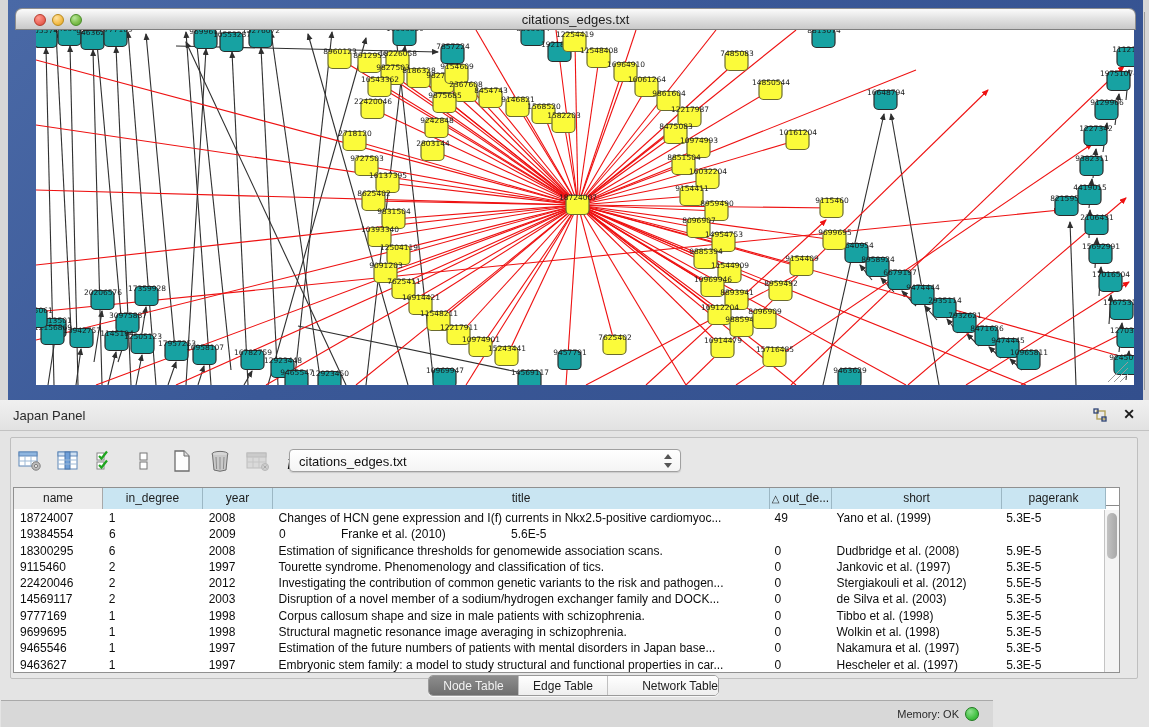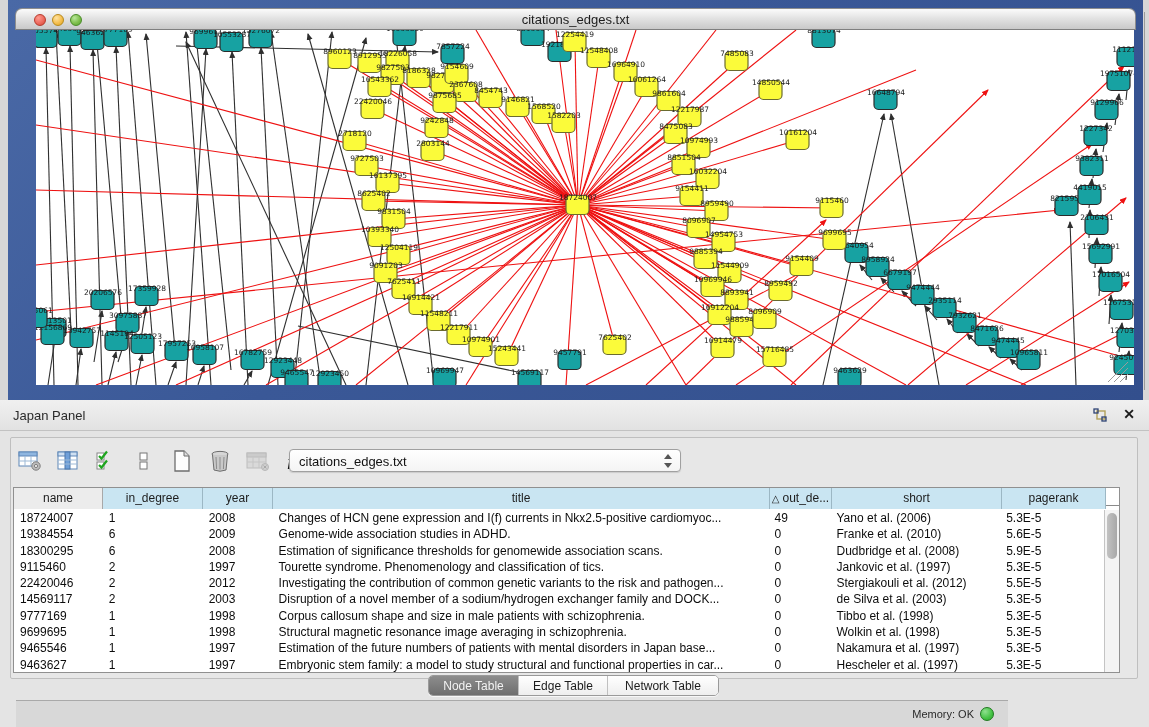--- a/index.html
+++ b/index.html
@@ -65,25 +65,25 @@
               background:#f4f4f4; border-left:1px solid #c4c4c4; }
   #v-thumb { position:absolute; left:2px; top:3px; width:10px; height:46px;
              background:linear-gradient(90deg,#c2c2c2,#a8a8a8); border-radius:6px; cursor:pointer; }
 
   
   #seg-tabs { position:absolute; left:428px; top:275px; display:flex; height:21px;
               border:1px solid #9a9a9a; border-radius:5px; overflow:hidden;
               background:#ffffff; box-shadow:0 1px 0 rgba(255,255,255,0.7); }
   .seg { height:100%; font-size:12px; line-height:20px; text-align:center; color:#1c1c1c;
          background:linear-gradient(#ffffff,#eeeeee); cursor:pointer; border-right:1px solid #c0c0c0; }
-  .seg:last-child { border-right:none; }
+  .seg:last-child { border-right:none;text-align:right; }
   .seg.active { background:linear-gradient(#8d8d8d,#6e6e6e); color:#f3f3f3; }
 
   
-  #status-bar { position:absolute; left:16px; top:300px; width:992px; height:27px;
+  #status-bar { position:absolute; left:1px; top:300px; width:992px; height:27px;
                 background:#d8d8d8; border-top:1px solid #a9a9a9; }
   #memory-label { position:absolute; right:34px; top:7px; font-size:11px; color:#2a2a2a; }
   #memory-dot { position:absolute; right:14px; top:6px; width:14px; height:14px; border-radius:50%;
                 background:radial-gradient(circle at 35% 30%,#8fe08f,#44c244 60%,#2fa52f);
                 border:1px solid #1e7a1e; }
 </style>
 </head>
 <body>
 
 <div id="app">
@@ -827,28 +827,27 @@
           <div class="hcell" style="width: 170px;">short</div>
           <div class="hcell" style="width: 104px;">pagerank</div>
         </div>
       <div id="body-rows">
           <div class="trow">
             <div class="tcell" style="width: 89px;">18724007</div>
             <div class="tcell" style="width: 100px;">1</div>
             <div class="tcell" style="width: 70px;">2008</div>
             <div class="tcell" style="width: 497px;">Changes of HCN gene expression and I(f) currents in Nkx2.5-positive cardiomyoc...</div>
             <div class="tcell" style="width: 62px;">49</div>
-            <div class="tcell" style="width: 170px;">Yano et al. (2006)</div>
+            <div class="tcell" style="width: 170px;">Yano et al. (1999)</div>
             <div class="tcell" style="width: 104px;">5.3E-5</div>
           </div>
           <div class="trow">
             <div class="tcell" style="width: 89px;">19384554</div>
             <div class="tcell" style="width: 100px;">6</div>
             <div class="tcell" style="width: 70px;">2009</div>
-            <div class="tcell" style="width: 497px;">Genome-wide association studies in ADHD.</div>
             <div class="tcell" style="width: 62px;">0</div>
             <div class="tcell" style="width: 170px;">Franke et al. (2010)</div>
             <div class="tcell" style="width: 104px;">5.6E-5</div>
           </div>
           <div class="trow">
             <div class="tcell" style="width: 89px;">18300295</div>
             <div class="tcell" style="width: 100px;">6</div>
             <div class="tcell" style="width: 70px;">2008</div>
             <div class="tcell" style="width: 497px;">Estimation of significance thresholds for genomewide association scans.</div>
             <div class="tcell" style="width: 62px;">0</div>

